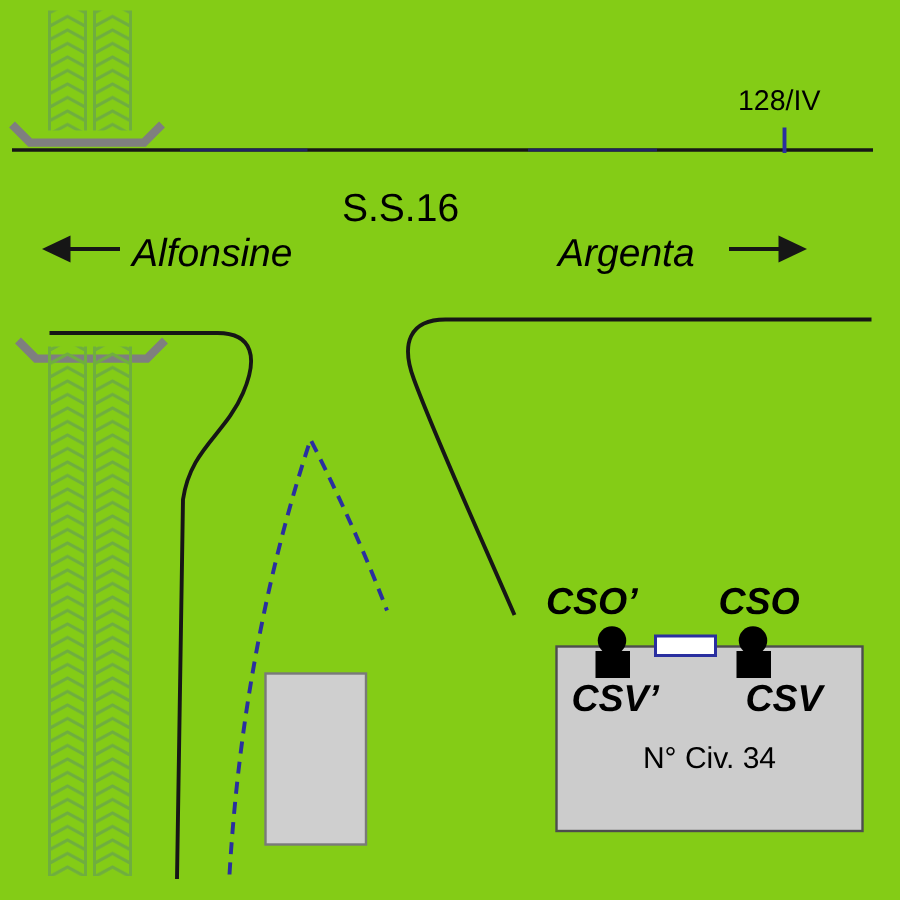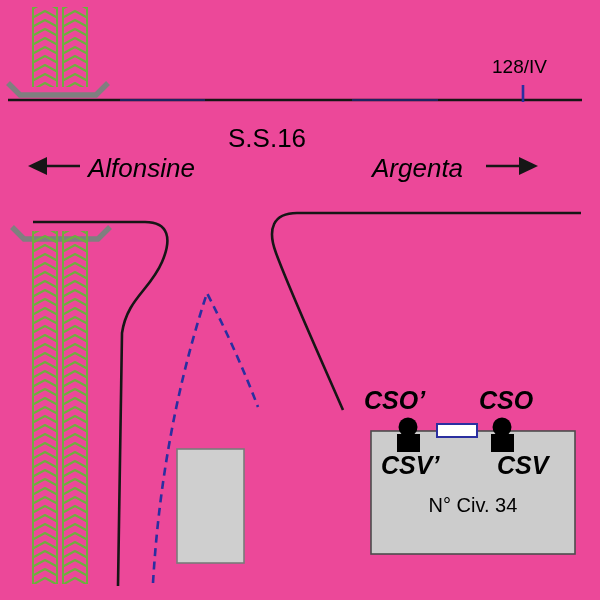--- a/index.html
+++ b/index.html
@@ -1,16 +1,16 @@
 <!DOCTYPE html>
 <html><head>
 <meta charset="utf-8">
 <style>
   html,body{margin:0;padding:0;background:#ffffff;}
-  .stage{width:600px;height:600px;position:relative;background:#ec4899;overflow:hidden;}
+  .stage{width:600px;height:600px;position:relative;background:#84cc16;overflow:hidden;}
   svg{display:block;}
   text{fill:#000;}
   .t-road  { font: 26px "Liberation Sans", sans-serif; }
   .t-dest  { font: italic 26px "Liberation Sans", sans-serif; }
   .t-km    { font: 19px "Liberation Sans", sans-serif; }
   .t-point { font: italic 700 25px "Liberation Sans", sans-serif; }
   .t-bldg  { font: 20px "Liberation Sans", sans-serif; }
 </style>
 </head>
 <body>

